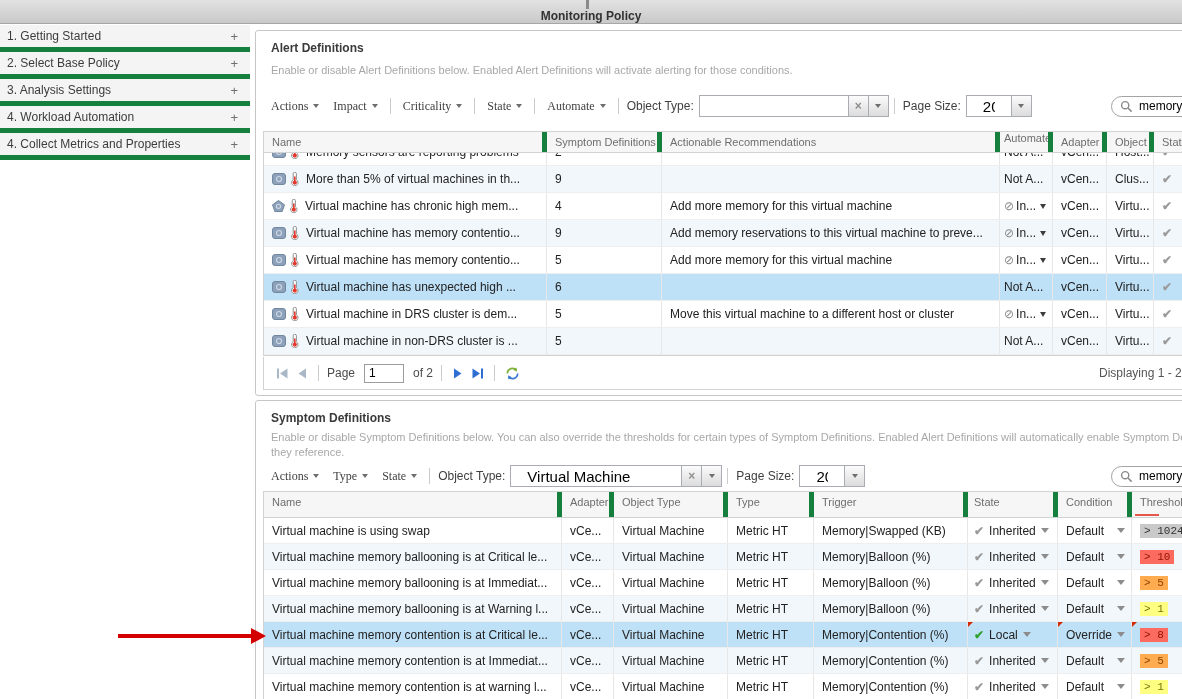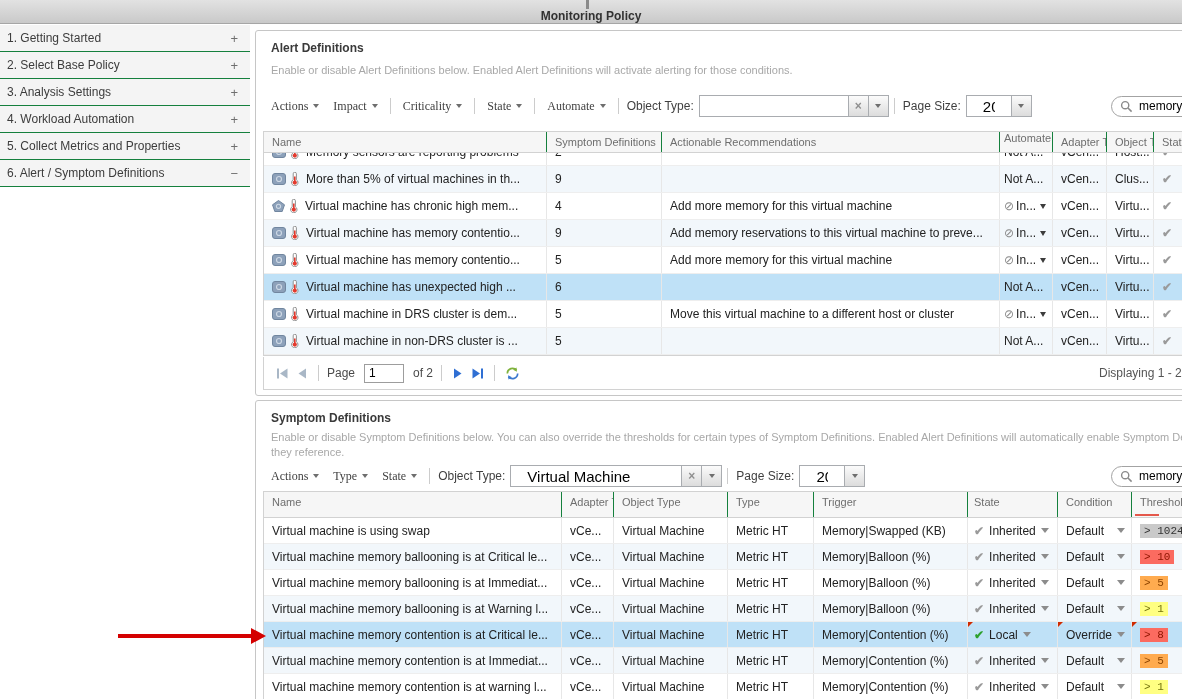--- a/index.html
+++ b/index.html
@@ -5,21 +5,21 @@
   * { margin:0; padding:0; box-sizing:border-box; }
   html,body { width:1182px; height:699px; overflow:hidden; background:#fff;
     font-family:"Liberation Sans", sans-serif; font-size:12px; color:#333; }
   .titlebar { position:absolute; left:0; top:0; width:1182px; height:24px;
     background:linear-gradient(#e2e2e2,#c9c9c9); border-bottom:1px solid #a6a6a6;
     display:flex; align-items:center;flex-direction:column; }
   .title-sliver { width:3px; height:12px; background:#8a8a8a; margin-right:8px; }
   .win-title { font-weight:bold; font-size:12px; color:#323232; }
   
   .sidebar { position:absolute; left:0; top:25px; width:250px; bottom:0; background:#fff; }
-  .side-item { height:27px; background:#f4f4f4; border-bottom:1px solid #15803d;
+  .side-item { height:27px; background:#f4f4f4; border-bottom:5px solid #15803d;
     display:flex; align-items:center; padding:0 12px 0 7px; color:#3c3c3c; cursor:pointer; }
   .side-exp { margin-left:auto; color:#6f6f6f; font-size:13px; }
   
   .panel { position:absolute; left:255px; width:935px; background:#fff;
     border:1px solid #c6c6c6; border-radius:3px; }
   .alert-panel { top:30px; height:366px; }
   .symptom-panel { top:400px; height:320px; }
   .panel-title { position:absolute; left:15px; top:10px; font-weight:bold; font-size:12px; color:#3a3a3a; }
   .panel-desc { position:absolute; left:15px; right:0; font-size:11px; color:#a8a8a8;
     white-space:nowrap; overflow:hidden; }
@@ -44,21 +44,21 @@
   .search-pill { display:flex; align-items:center; height:21px; width:122px;
     border:1px solid #a3a3a3; border-radius:11px; background:#fff; padding:0 8px;
     margin-left:auto; margin-right:-52px; flex:none; }
   .search-input { border:none; outline:none; width:78px; margin-left:6px; font-size:12px; font-family:inherit; }
   
   .grid { position:absolute; left:7px; width:925px; border:1px solid #d2d2d2; background:#fff; }
   .alert-panel .grid { top:100px; } .symptom-panel .grid { top:90px; }
   .ghead { display:flex; background:#f6f6f6; border-bottom:1px solid #d2d2d2;
     color:#6e6e6e; font-size:11px; }
   .alert-panel .ghead { height:21px; } .symptom-panel .ghead { height:26px; }
-  .hcell { padding:4px 6px 0 8px; border-right:1px solid #15803d; white-space:nowrap;
+  .hcell { padding:4px 6px 0 8px; border-right:5px solid #15803d; white-space:nowrap;
     overflow:hidden; position:relative; }
   .gbody { overflow:hidden; }
   .alert-panel .gbody { height:202px; } .symptom-panel .gbody { height:182px; }
   .arow,.srow { display:flex; border-bottom:1px solid #eeeeee; background:#fff; color:#222; }
   .arow { height:27px; } .srow { height:26px; }
   .arow.alt,.srow.alt { background:#f2f7fb; }
   .arow.selected,.srow.selected { background:#bfe1f7; }
   .arow.partial { margin-top:-14px; }
   .cell { display:flex; align-items:center; padding:0 6px 0 8px; border-right:1px solid #e7e7e7;
     white-space:nowrap; overflow:hidden; position:relative; }
@@ -117,26 +117,22 @@
     </div>
     <div class="side-item">
       <span class="side-label">3. Analysis Settings</span>
       <span class="side-exp">+</span>
     </div>
     <div class="side-item">
       <span class="side-label">4. Workload Automation</span>
       <span class="side-exp">+</span>
     </div>
     <div class="side-item">
-      <span class="side-label">5. Collect Metrics and Properties</span>
+      <span class="side-label">4. Collect Metrics and Properties</span>
       <span class="side-exp">+</span>
-    </div>
-    <div class="side-item">
-      <span class="side-label">6. Alert / Symptom Definitions</span>
-      <span class="side-exp">−</span>
     </div>
   </div>
 
 <div class="panel alert-panel">
   <div class="panel-title">Alert Definitions</div>
   <div class="panel-desc">Enable or disable Alert Definitions below. Enabled Alert Definitions will activate alerting for those conditions.</div>
   <div class="toolbar">
     <span class="tbtn">
         <span>Actions</span>
         <span class="caret"></span>

